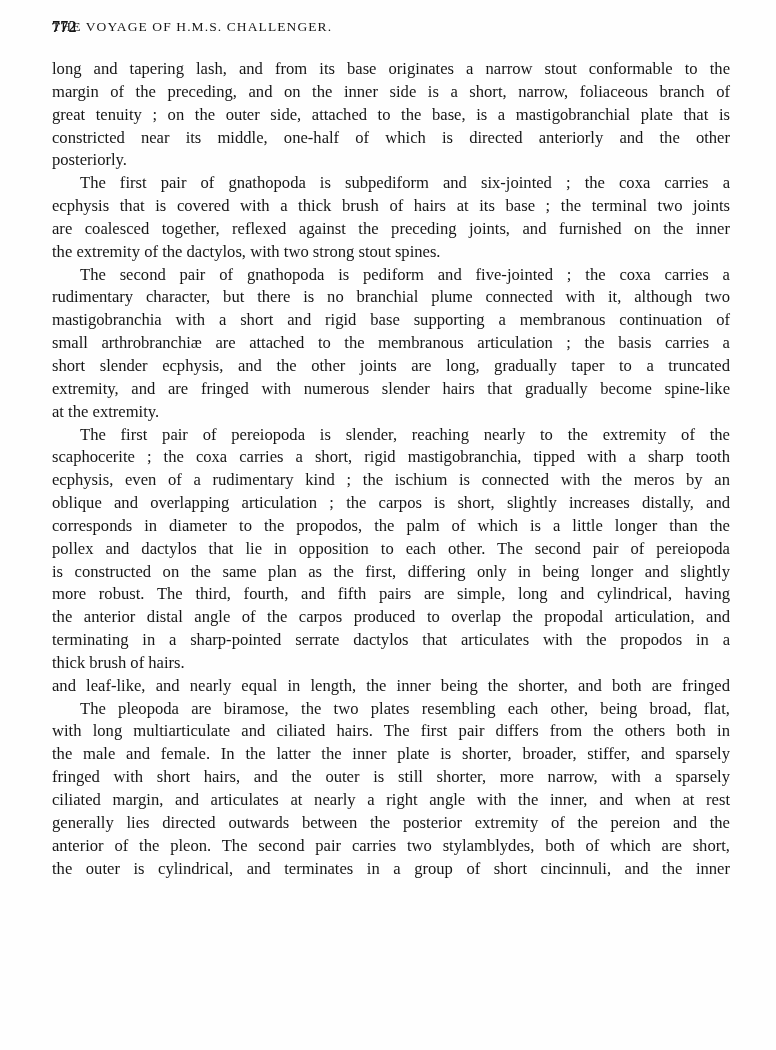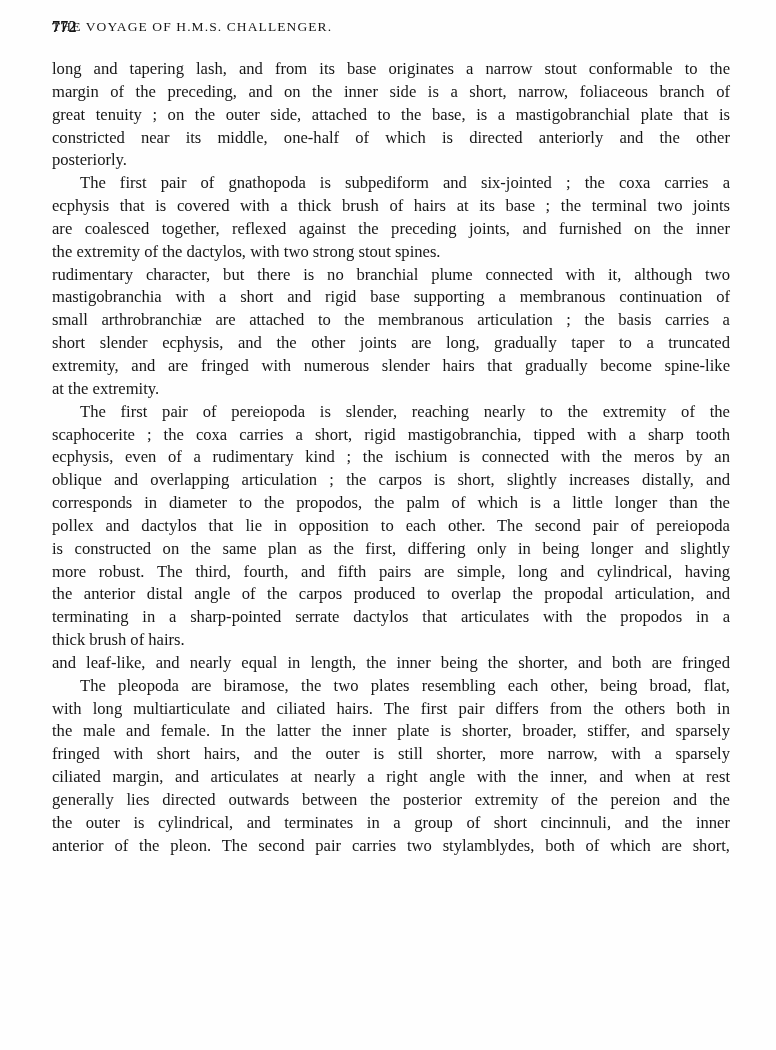--- a/index.html
+++ b/index.html
@@ -42,20 +42,21 @@
   <div class="body-text" id="body-text">
       <span class="line">long and tapering lash, and from its base originates a narrow stout conformable to the</span>
       <span class="line">margin of the preceding, and on the inner side is a short, narrow, foliaceous branch of</span>
       <span class="line">great tenuity ; on the outer side, attached to the base, is a mastigobranchial plate that is</span>
       <span class="line">constricted near its middle, one-half of which is directed anteriorly and the other</span>
       <span class="line last">posteriorly.</span>
       <span class="line indent">The first pair of gnathopoda is subpediform and six-jointed ; the coxa carries a</span>
       <span class="line">ecphysis that is covered with a thick brush of hairs at its base ; the terminal two joints</span>
       <span class="line">are coalesced together, reflexed against the preceding joints, and furnished on the inner</span>
       <span class="line last">the extremity of the dactylos, with two strong stout spines.</span>
+      <span class="line indent">The second pair of gnathopoda is pediform and five-jointed ; the coxa carries a</span>
       <span class="line">rudimentary character, but there is no branchial plume connected with it, although two</span>
       <span class="line">mastigobranchia with a short and rigid base supporting a membranous continuation of</span>
       <span class="line">small arthrobranchiæ are attached to the membranous articulation ; the basis carries a</span>
       <span class="line">short slender ecphysis, and the other joints are long, gradually taper to a truncated</span>
       <span class="line">extremity, and are fringed with numerous slender hairs that gradually become spine-like</span>
       <span class="line last">at the extremity.</span>
       <span class="line indent">The first pair of pereiopoda is slender, reaching nearly to the extremity of the</span>
       <span class="line">scaphocerite ; the coxa carries a short, rigid mastigobranchia, tipped with a sharp tooth</span>
       <span class="line">ecphysis, even of a rudimentary kind ; the ischium is connected with the meros by an</span>
       <span class="line">oblique and overlapping articulation ; the carpos is short, slightly increases distally, and</span>
@@ -66,16 +67,16 @@
       <span class="line">the anterior distal angle of the carpos produced to overlap the propodal articulation, and</span>
       <span class="line">terminating in a sharp-pointed serrate dactylos that articulates with the propodos in a</span>
       <span class="line last">thick brush of hairs.</span>
       <span class="line">and leaf-like, and nearly equal in length, the inner being the shorter, and both are fringed</span>
       <span class="line indent">The pleopoda are biramose, the two plates resembling each other, being broad, flat,</span>
       <span class="line">with long multiarticulate and ciliated hairs.   The first pair differs from the others both in</span>
       <span class="line">the male and female.   In the latter the inner plate is shorter, broader, stiffer, and sparsely</span>
       <span class="line">fringed with short hairs, and the outer is still shorter, more narrow, with a sparsely</span>
       <span class="line">ciliated margin, and articulates at nearly a right angle with the inner, and when at rest</span>
       <span class="line">generally lies directed outwards between the posterior extremity of the pereion and the</span>
+      <span class="line">anterior of the pleon.   The second pair carries two stylamblydes, both of which are short,</span>
       <span class="line">the outer is cylindrical, and terminates in a group of short cincinnuli, and the inner</span>
-      <span class="line">anterior of the pleon.   The second pair carries two stylamblydes, both of which are short,</span>
     </div>
 </div>
 
 </body></html>

